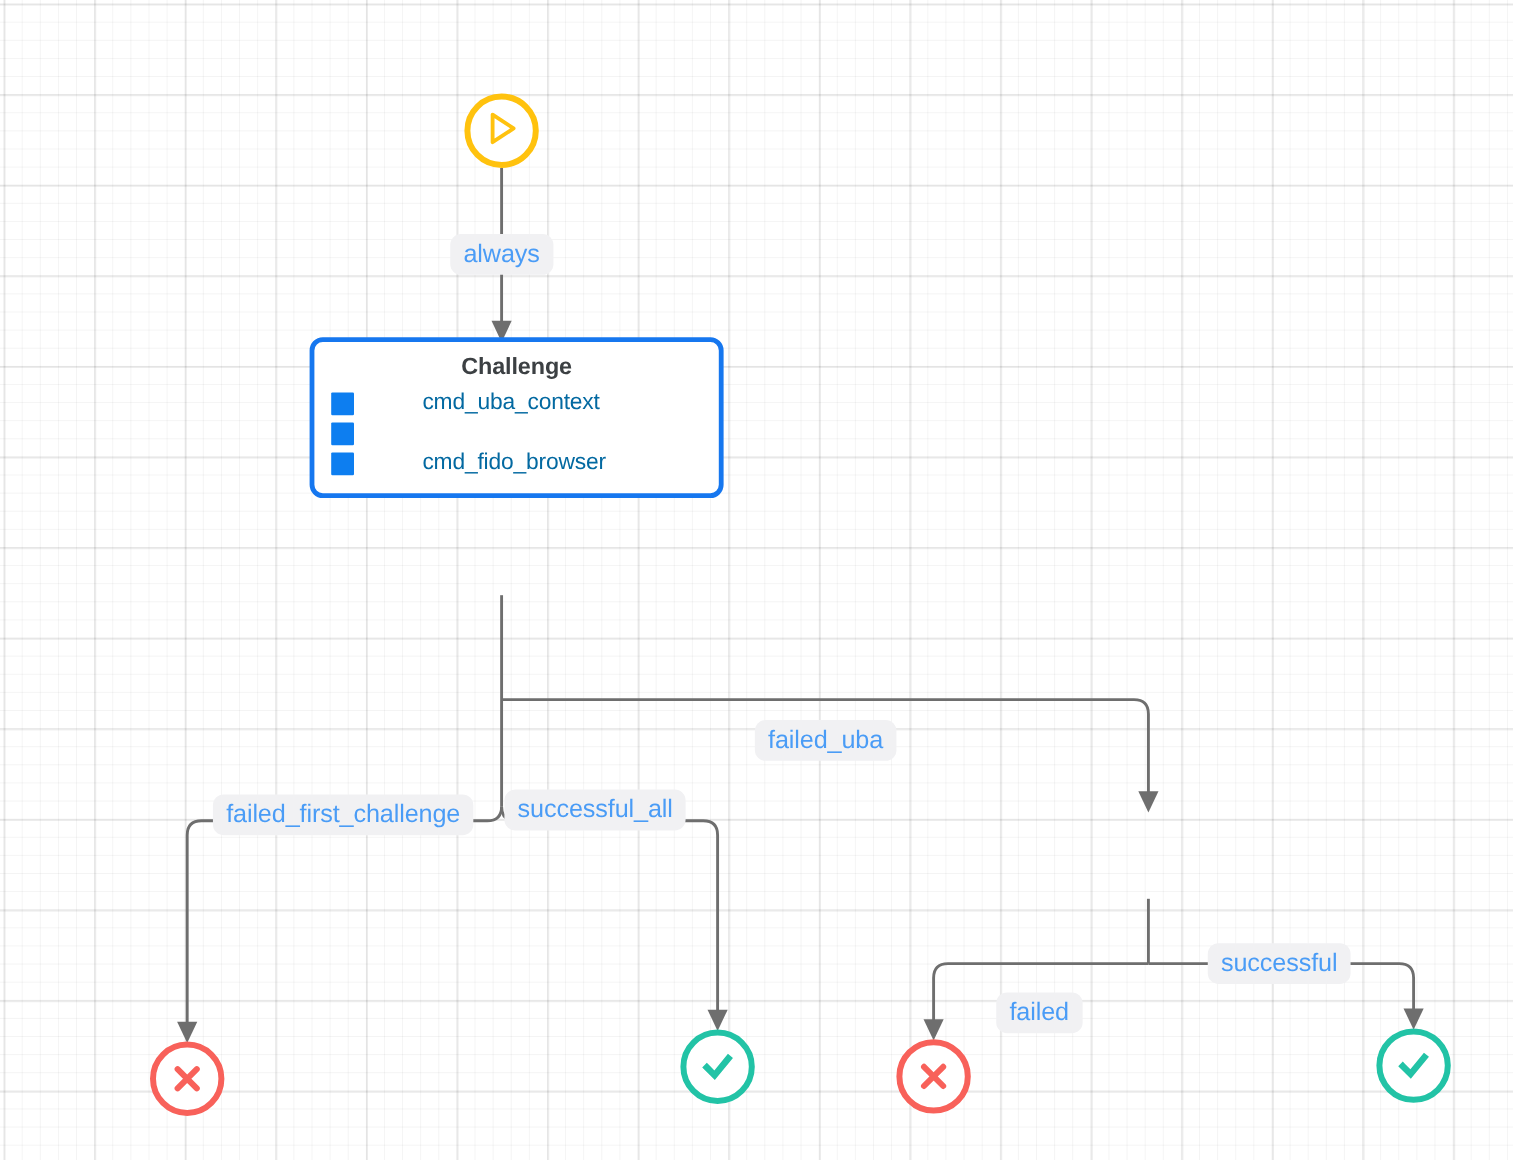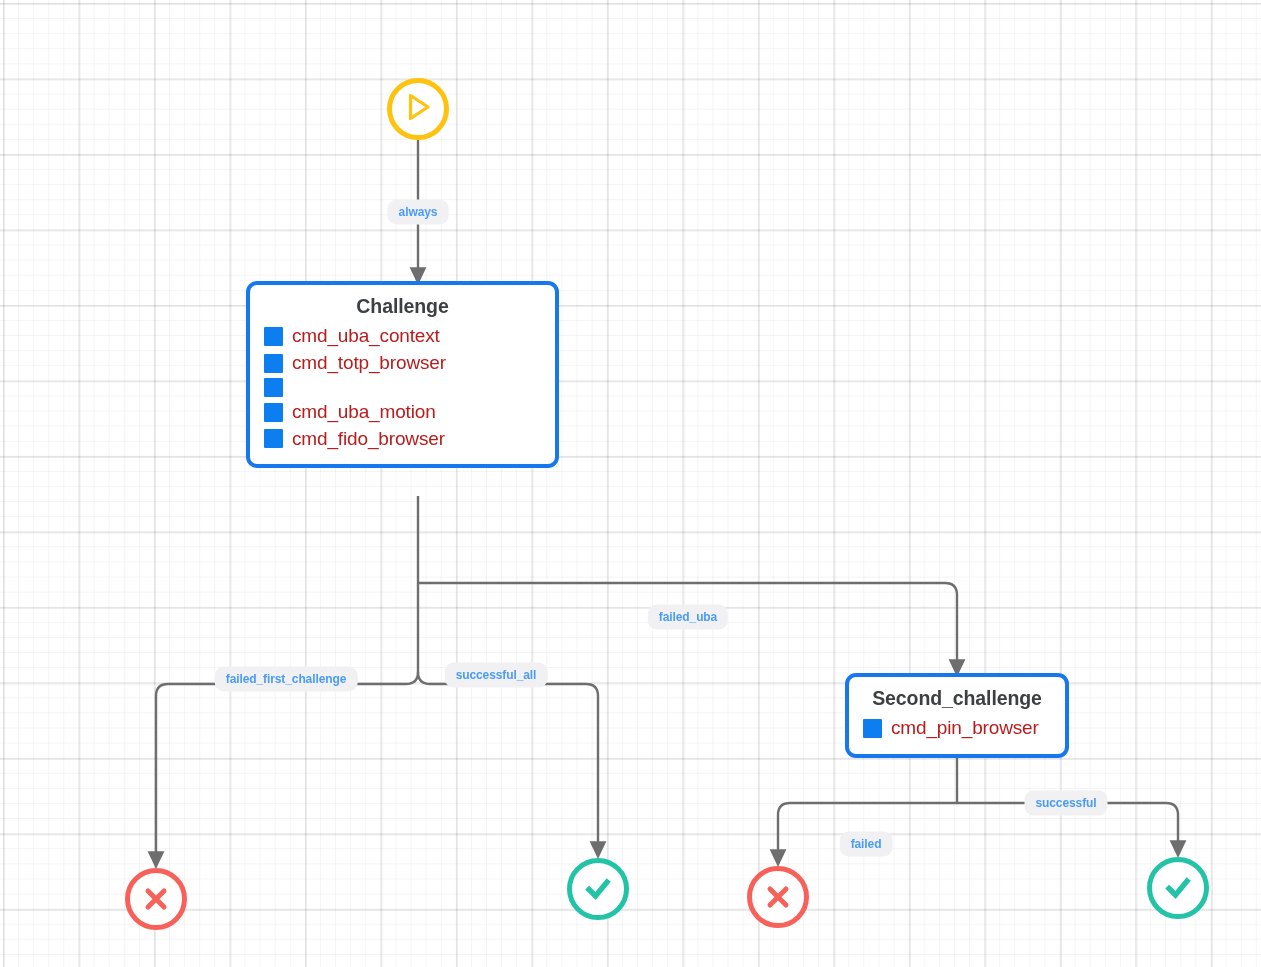--- a/index.html
+++ b/index.html
@@ -60,23 +60,24 @@
   }
   .swatch {
     width: 19px;
     height: 19px;
     background: #0d7ef0;
     flex: 0 0 auto;
     border-radius: 1px;
   }
   .row-label {
     font-size: 19px;
-    color: #b91c1c;
+    color: #0369a1;
     white-space: nowrap;
     letter-spacing: -0.15px;
+    margin-left: 48px;
   }
   .term {
     position: absolute;
     width: 62px;
     height: 62px;
     box-sizing: border-box;
     border-radius: 50%;
     border: 5px solid #f8615a;
     background: #ffffff;
     display: flex;
@@ -95,27 +96,26 @@
     background: #ffffff;
     display: flex;
     align-items: center;
     justify-content: center;
   }
   .edge-pill {
     position: absolute;
     transform: translate(-50%, -50%);
     background: #f1f1f3;
     color: #4a9cf6;
-    font-size: 12px;
+    font-size: 21px;
     border-radius: 9px;
     padding: 6px 11px 7px 11px;
     white-space: nowrap;
     letter-spacing: -0.1px;
     line-height: 1;
-    font-weight: bold;
   }
 </style>
 </head>
 <body>
 
 <div id="canvas">
 
   <svg id="edge-layer" viewBox="0 0 1261 967" xmlns="http://www.w3.org/2000/svg">
     <defs>
       <marker id="arrow" markerWidth="9" markerHeight="9" refX="4.2" refY="4.5" orient="auto" markerUnits="strokeWidth">
@@ -143,50 +143,35 @@
   </svg>
 
   <div class="start-node" style="left:387px; top:78px;">
     <span>
       <svg width="34" height="34" viewBox="0 0 34 34">
         <path d="M9.5,5.5 L27,17 L9.5,28.5 Z" fill="none" stroke="#ffc20e" stroke-width="3.2" stroke-linejoin="round"></path>
       </svg>
     </span>
   </div>
 
-  <div class="node-card" style="left:246px; top:281px; width:313px;">
+  <div class="node-card" style="left:258px; top:281px; width:345px;">
     <div class="node-title">Challenge</div>
     <div class="node-row">
       <span class="swatch"></span>
       <span class="row-label">cmd_uba_context</span>
     </div>
     <div class="node-row">
       <span class="swatch"></span>
-      <span class="row-label">cmd_totp_browser</span>
-    </div>
-    <div class="node-row">
-      <span class="swatch"></span>
-    </div>
-    <div class="node-row">
-      <span class="swatch"></span>
-      <span class="row-label">cmd_uba_motion</span>
     </div>
     <div class="node-row">
       <span class="swatch"></span>
       <span class="row-label">cmd_fido_browser</span>
     </div>
   </div>
 
-  <div class="node-card" style="left:845px; top:673px; width:224px;">
-    <div class="node-title">Second_challenge</div>
-    <div class="node-row">
-      <span class="swatch"></span>
-      <span class="row-label">cmd_pin_browser</span>
-    </div>
-  </div>
 
   <div class="edge-pill" style="left:418px; top:212px;">always</div>
 
   <div class="edge-pill" style="left:688px; top:617px;">failed_uba</div>
 
   <div class="edge-pill" style="left:286px; top:679px;">failed_first_challenge</div>
 
   <div class="edge-pill" style="left:496px; top:675px;">successful_all</div>
 
   <div class="edge-pill" style="left:866px; top:803px;margin-top:41px;">failed</div>

